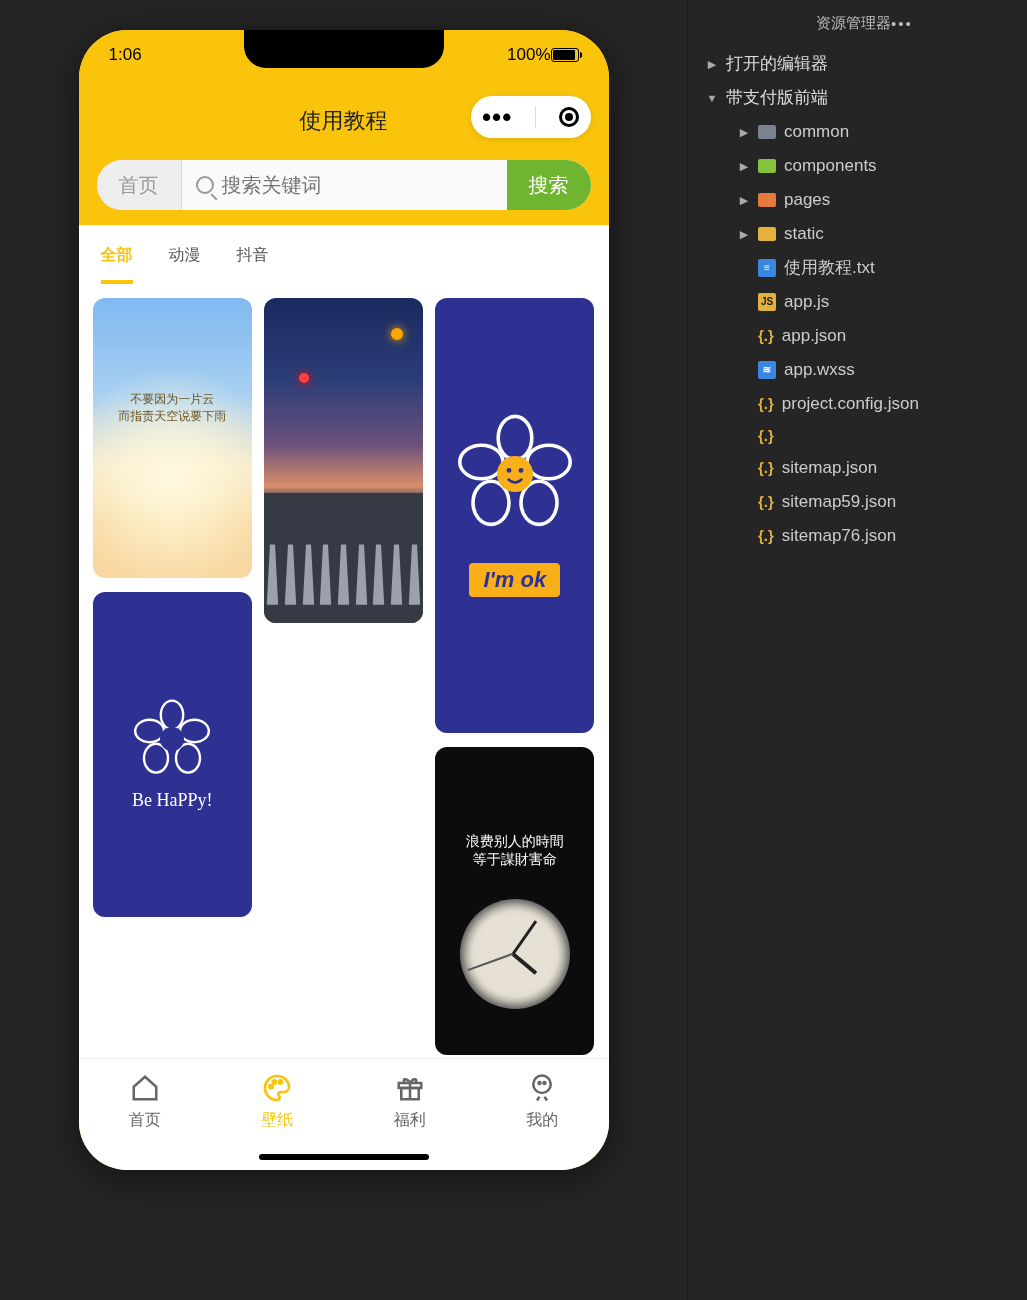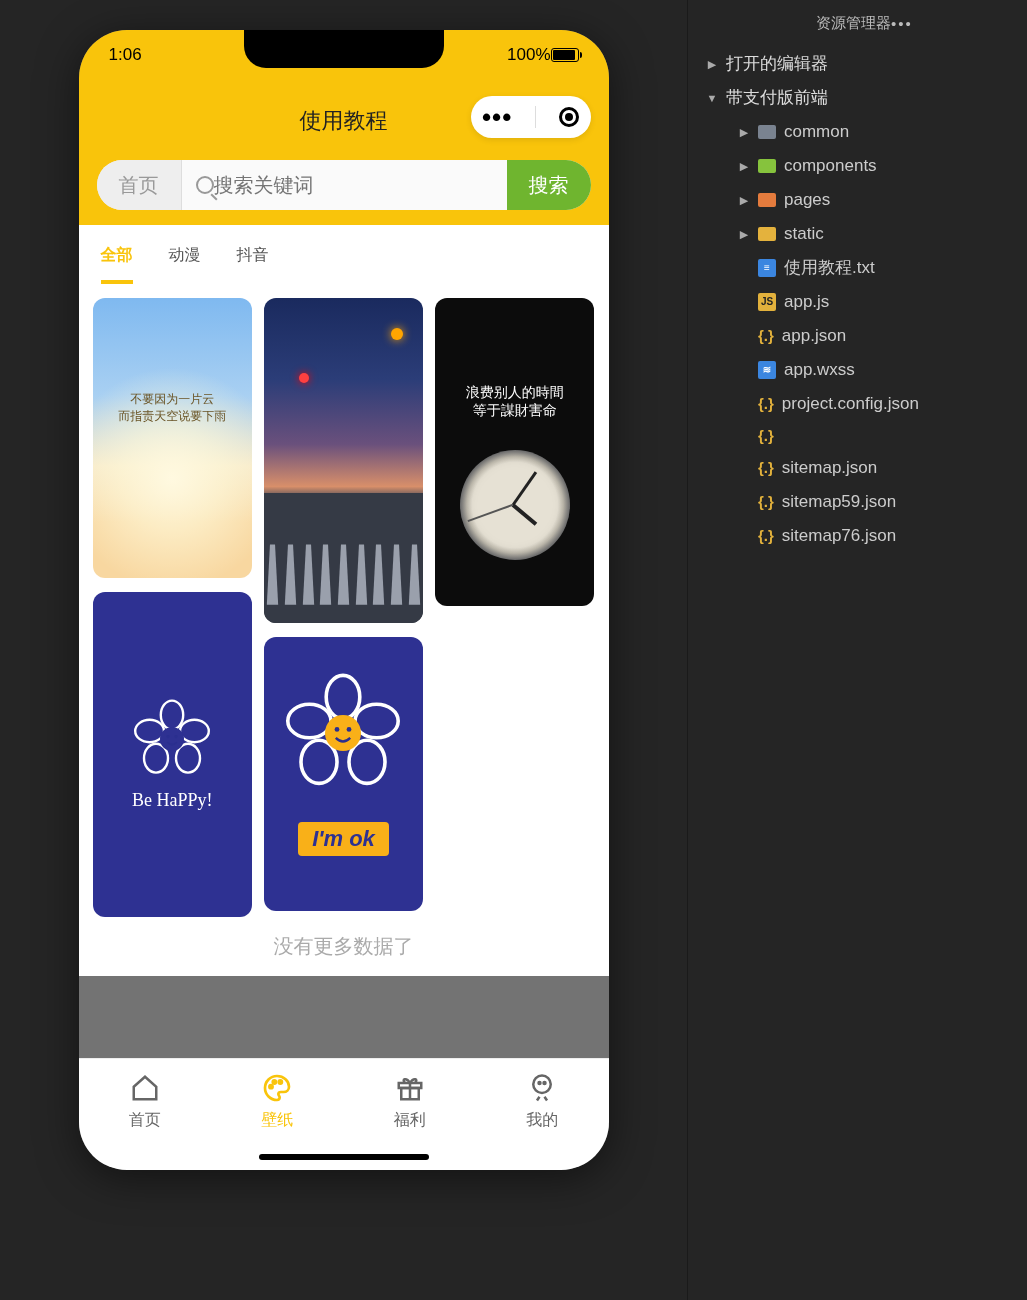--- a/index.html
+++ b/index.html
@@ -1,37 +1,37 @@
 <!DOCTYPE html>
 <html><head>
 <meta charset="utf-8">
 <style>
 * { margin: 0; padding: 0; box-sizing: border-box; }
 body { font-family: -apple-system, "Segoe UI", "Microsoft YaHei", sans-serif; background: #252525; display: flex; height: 1300px; width: 1027px; overflow: hidden; }
 .left-pane { flex: 1; display: flex; justify-content: center; align-items: flex-start; padding-top: 30px; }
 .right-pane { width: 340px; background: #252525; color: #ccc; font-size: 16px; display: flex; flex-direction: column; border-left: 1px solid #1a1a1a; }
 
-.phone { width: 530px; height: 1140px; background: #737373; border-radius: 48px; position: relative; overflow: hidden; box-shadow: 0 8px 40px rgba(0,0,0,.5); }
+.phone { width: 530px; height: 1140px; background: #fde047; border-radius: 48px; position: relative; overflow: hidden; box-shadow: 0 8px 40px rgba(0,0,0,.5); }
 .notch { position: absolute; top: 0; left: 50%; transform: translateX(-50%); width: 200px; height: 38px; background: #000; border-radius: 0 0 22px 22px; z-index: 20; }
 .status-bar { position: absolute; top: 0; left: 0; right: 0; height: 50px; display: flex; justify-content: space-between; align-items: center; padding: 0 30px; z-index: 15; font-size: 17px; }
 .battery-group { display: flex; align-items: center; }
 .battery-icon { width: 28px; height: 14px; border: 1.5px solid #000; border-radius: 3px; position: relative; }
 .battery-icon::after { content: ""; position: absolute; right: -4px; top: 3px; width: 2px; height: 6px; background: #000; border-radius: 0 2px 2px 0; }
 .battery-fill { position: absolute; left: 1px; top: 1px; bottom: 1px; width: 22px; background: #000; border-radius: 1px; }
 .header { background: #F9C40B; padding-top: 58px; padding-bottom: 15px; }
 .title-row { display: flex; align-items: center; justify-content: center; position: relative; padding: 18px 20px 24px; }
 .title-text { font-size: 22px; color: #222; }
 .capsule { position: absolute; right: 18px; top: 8px; width: 120px; height: 42px; background: #fff; border-radius: 24px; display: flex; align-items: center; justify-content: space-around; box-shadow: 0 2px 6px rgba(0,0,0,.1); }
 .dots { font-size: 26px; letter-spacing: 1px; line-height: 8px; font-weight: 900; }
 .target { width: 20px; height: 20px; border: 3px solid #000; border-radius: 50%; display: flex; align-items: center; justify-content: center; }
 .target::after { content: ""; width: 8px; height: 8px; background: #000; border-radius: 50%; }
 .cap-divider { width: 1px; height: 22px; background: #ddd; }
 .search-row { display: flex; margin: 0 18px; border-radius: 30px; overflow: hidden; height: 50px; background: #eee; }
 .search-home { background: #eee; display: flex; align-items: center; padding: 0 22px; font-size: 20px; color: #999; border-right: 1px solid #ddd; }
-.search-input-wrap { flex: 1; background: #fafafa; display: flex; align-items: center; padding: 0 14px; }
+.search-input-wrap { flex: 1; background: #fafafa; display: flex; align-items: center; padding: 0 14px; gap: 8px; }
 .search-lens { width: 18px; height: 18px; border: 2px solid #999; border-radius: 50%; position: relative; }
 .search-lens::after { content: ""; position: absolute; bottom: -6px; right: -6px; width: 8px; height: 2px; background: #999; transform: rotate(45deg); }
 .search-input { border: none; background: transparent; font-size: 20px; color: #999; flex: 1; outline: none; }
 .search-btn { background: #6FB52F; color: #fff; display: flex; align-items: center; padding: 0 22px; font-size: 20px; }
 .tabs { display: flex; gap: 36px; padding: 20px 22px 0; background: #fff; }
 .tab { font-size: 16px; color: #555; padding-bottom: 14px; }
 .tab.active { color: #F9C40B; font-weight: 600; border-bottom: 4px solid #F9C40B; }
 .gallery { padding: 14px 14px 0; column-count: 3; column-gap: 12px; background: #fff; }
 .card { break-inside: avoid; margin-bottom: 14px; border-radius: 12px; overflow: hidden; position: relative; display: flex; align-items: center; justify-content: center; flex-direction: column; color: #fff; font-size: 15px; text-align: center; padding: 10px; }
 .nomore { text-align: center; font-size: 20px; color: #aaa; padding: 16px; background: #fff; }
@@ -130,21 +130,21 @@
             <span></span>
             <span></span>
             <span></span>
             <span></span>
             <span></span>
             <span></span>
           </div>
       <div style="position:absolute;top:30px;right:20px;width:12px;height:12px;background:orange;border-radius:50%;box-shadow:0 0 10px orange"></div>
       <div style="position:absolute;top:75px;left:35px;width:10px;height:10px;background:#ff4040;border-radius:50%;box-shadow:0 0 8px red"></div>
         </div>
-        <div class="card" style="height: 274px; background: rgb(46, 49, 146);">
+        <div class="card" style="height: 435px; background: rgb(46, 49, 146);">
           <div style="width:120px;margin-top:-20px"><svg viewBox="0 0 100 100">
               <g fill="none" stroke="#fff" stroke-width="3">
     <ellipse cx="50" cy="20" rx="14" ry="18"></ellipse>
                 <ellipse cx="78" cy="40" rx="18" ry="14"></ellipse>
     <ellipse cx="70" cy="74" rx="15" ry="18"></ellipse>
                 <ellipse cx="30" cy="74" rx="15" ry="18"></ellipse>
     <ellipse cx="22" cy="40" rx="18" ry="14"></ellipse>
               </g>
     <circle cx="50" cy="50" r="15" fill="#F9B018"></circle>
     <circle cx="45" cy="47" r="2" fill="#2a2f8f"></circle>

